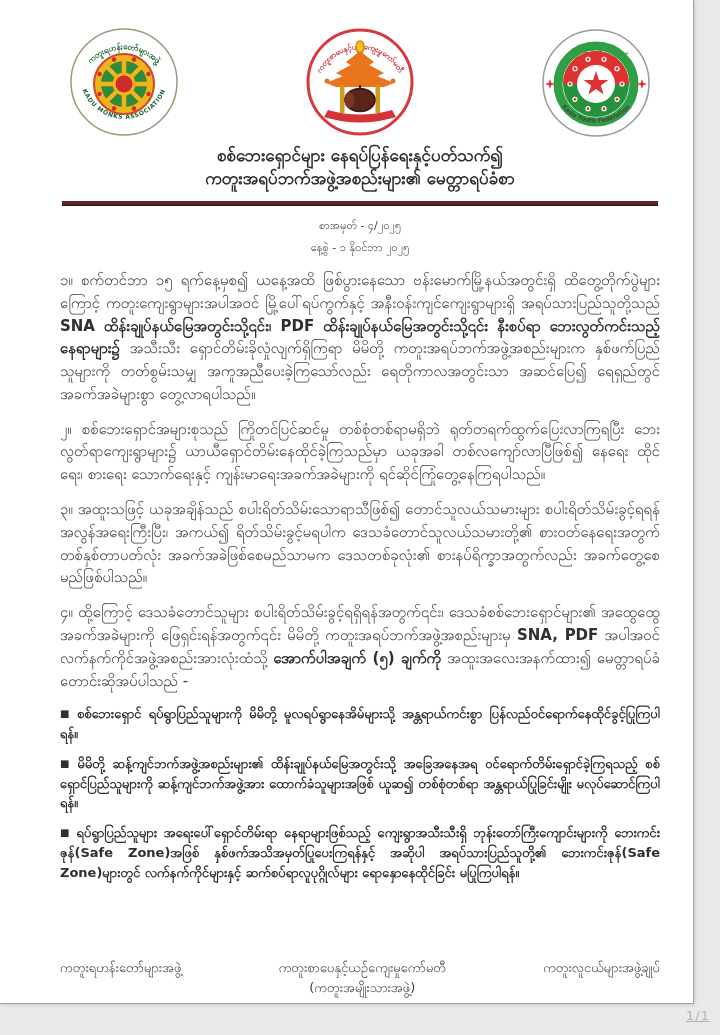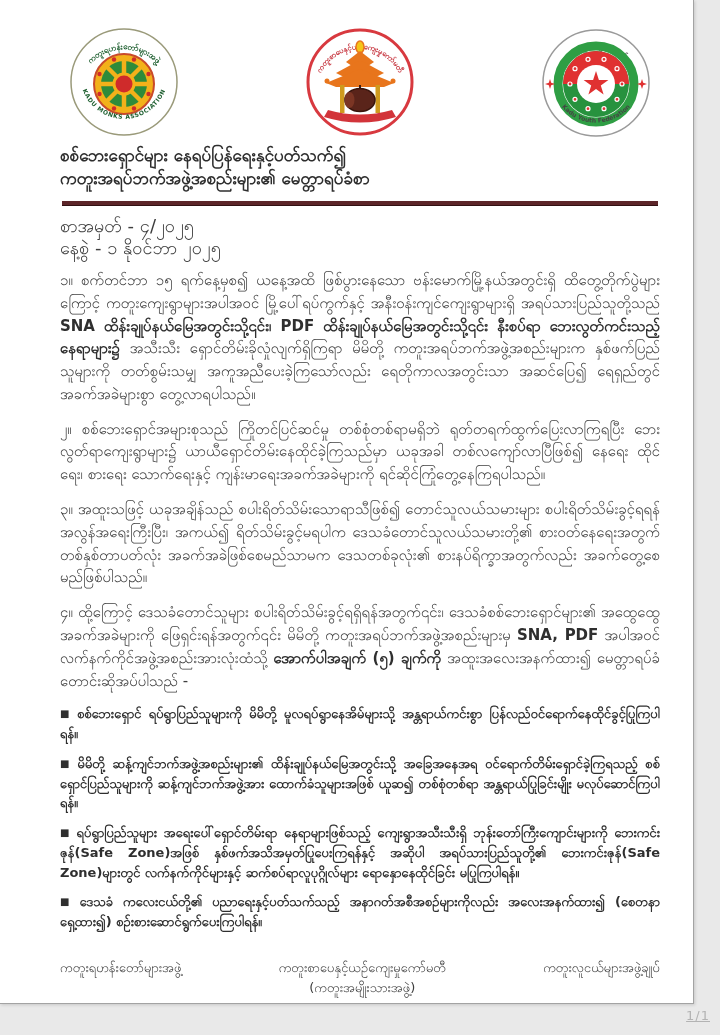--- a/index.html
+++ b/index.html
@@ -7,23 +7,23 @@
   body { font-family:"DejaVu Sans", sans-serif; background:#e9e9e9; }
   .canvas { position:relative; width:720px; height:1035px; background:#e9e9e9; overflow:hidden; }
   .page {
     position:absolute; left:0; top:0; width:694px; height:1004px;
     background:#ffffff; border-right:1px solid #a3a3a3; border-bottom:1px solid #a3a3a3;
     box-shadow:1px 1px 3px rgba(0,0,0,0.15);
   }
   .content { position:absolute; left:60px; right:33px; top:24px; height:930px; overflow:hidden; }
   .logos { display:flex; justify-content:space-between; align-items:flex-start; height:116px; padding:2px 8px 0 8px; }
   .logo { width:112px; height:112px; }
-  .title { text-align:left; font-weight:700; font-size:17px; line-height:1.38; color:#2e2e2e; margin-top:4px; }
+  .title { text-align:center; font-weight:700; font-size:17px; line-height:1.38; color:#2e2e2e; margin-top:4px; }
   .rule { height:4px; background:#5c2529; box-shadow:0 1px 0 #331113; margin:10px 2px 10px 2px; }
-  .meta { text-align:left; font-size:18px; line-height:22px; color:#3d3d3d; margin:2px 0 10px 0; }
+  .meta { text-align:center; font-size:11px; line-height:22px; color:#3d3d3d; margin:2px 0 10px 0; }
   .para { font-size:15px; line-height:1.52; text-align:justify; color:#3e3e3e; margin-bottom:12px; }
   .bullet { font-size:13px; line-height:1.52; text-align:justify; color:#2f2f2f; font-weight:700; margin-bottom:10px; }
   .bullet .marker { font-size:10px; margin-right:5px; position:relative; top:-1px; }
   .b { font-weight:700; color:#2f2f2f; }
   .sigs { position:absolute; left:60px; right:33px; top:958px; display:flex; justify-content:space-between; font-size:13px; color:#3d3d3d; }
   .sig { line-height:1.5; }
   .sig-center { text-align:center; }
   .pagenum { position:absolute; right:10px; top:1008px; font-size:13px; color:#b3b3b3; letter-spacing:1px;text-decoration:underline; }
   svg text { font-family:"DejaVu Sans", sans-serif; }
 </style>
@@ -139,21 +139,20 @@
 
       <p class="para"><span>၁။ စက်တင်ဘာ ၁၅ ရက်နေ့မှစ၍ ယနေ့အထိ ဖြစ်ပွားနေသော ဗန်းမောက်မြို့နယ်အတွင်းရှိ ထိတွေ့တိုက်ပွဲများကြောင့် ကတူးကျေးရွာများအပါအဝင် မြို့ပေါ်ရပ်ကွက်နှင့် အနီးဝန်းကျင်ကျေးရွာများရှိ အရပ်သားပြည်သူတို့သည် </span><span class="b">SNA ထိန်းချုပ်နယ်မြေအတွင်းသို့၎င်း၊ PDF ထိန်းချုပ်နယ်မြေအတွင်းသို့၎င်း နီးစပ်ရာ ဘေးလွတ်ကင်းသည့်နေရာများ၌</span><span> အသီးသီး ရှောင်တိမ်းခိုလှုံလျက်ရှိကြရာ မိမိတို့ ကတူးအရပ်ဘက်အဖွဲ့အစည်းများက နှစ်ဖက်ပြည်သူများကို တတ်စွမ်းသမျှ အကူအညီပေးခဲ့ကြသော်လည်း ရေတိုကာလအတွင်းသာ အဆင်ပြေ၍ ရေရှည်တွင် အခက်အခဲများစွာ တွေ့လာရပါသည်။</span></p>
       <p class="para"><span>၂။ စစ်ဘေးရှောင်အများစုသည် ကြိုတင်ပြင်ဆင်မှု တစ်စုံတစ်ရာမရှိဘဲ ရုတ်တရက်ထွက်ပြေးလာကြရပြီး ဘေးလွတ်ရာကျေးရွာများ၌ ယာယီရှောင်တိမ်းနေထိုင်ခဲ့ကြသည်မှာ ယခုအခါ တစ်လကျော်လာပြီဖြစ်၍ နေရေး ထိုင်ရေး၊ စားရေး သောက်ရေးနှင့် ကျန်းမာရေးအခက်အခဲများကို ရင်ဆိုင်ကြုံတွေ့နေကြရပါသည်။</span></p>
       <p class="para"><span>၃။ အထူးသဖြင့် ယခုအချိန်သည် စပါးရိတ်သိမ်းသောရာသီဖြစ်၍ တောင်သူလယ်သမားများ စပါးရိတ်သိမ်းခွင့်ရရန် အလွန်အရေးကြီးပြီး၊ အကယ်၍ ရိတ်သိမ်းခွင့်မရပါက ဒေသခံတောင်သူလယ်သမားတို့၏ စားဝတ်နေရေးအတွက် တစ်နှစ်တာပတ်လုံး အခက်အခဲဖြစ်စေမည်သာမက ဒေသတစ်ခုလုံး၏ စားနပ်ရိက္ခာအတွက်လည်း အခက်တွေ့စေမည်ဖြစ်ပါသည်။</span></p>
       <p class="para"><span>၄။ ထို့ကြောင့် ဒေသခံတောင်သူများ စပါးရိတ်သိမ်းခွင့်ရရှိရန်အတွက်၎င်း၊ ဒေသခံစစ်ဘေးရှောင်များ၏ အထွေထွေ အခက်အခဲများကို ဖြေရှင်းရန်အတွက်၎င်း မိမိတို့ ကတူးအရပ်ဘက်အဖွဲ့အစည်းများမှ </span><span class="b">SNA, PDF</span><span> အပါအဝင် လက်နက်ကိုင်အဖွဲ့အစည်းအားလုံးထံသို့ </span><span class="b">အောက်ပါအချက် (၅) ချက်ကို</span><span> အထူးအလေးအနက်ထား၍ မေတ္တာရပ်ခံ တောင်းဆိုအပ်ပါသည် -</span></p>
 
       <div>
         <p class="bullet"><span class="marker">■</span><span>စစ်ဘေးရှောင် ရပ်ရွာပြည်သူများကို မိမိတို့ မူလရပ်ရွာနေအိမ်များသို့ အန္တရာယ်ကင်းစွာ ပြန်လည်ဝင်ရောက်နေထိုင်ခွင့်ပြုကြပါရန်။</span></p>
         <p class="bullet"><span class="marker">■</span><span>မိမိတို့ ဆန့်ကျင်ဘက်အဖွဲ့အစည်းများ၏ ထိန်းချုပ်နယ်မြေအတွင်းသို့ အခြေအနေအရ ဝင်ရောက်တိမ်းရှောင်ခဲ့ကြရသည့် စစ်ရှောင်ပြည်သူများကို ဆန့်ကျင်ဘက်အဖွဲ့အား ထောက်ခံသူများအဖြစ် ယူဆ၍ တစ်စုံတစ်ရာ အန္တရာယ်ပြုခြင်းမျိုး မလုပ်ဆောင်ကြပါရန်။</span></p>
         <p class="bullet"><span class="marker">■</span><span>ရပ်ရွာပြည်သူများ အရေးပေါ်ရှောင်တိမ်းရာ နေရာများဖြစ်သည့် ကျေးရွာအသီးသီးရှိ ဘုန်းတော်ကြီးကျောင်းများကို ဘေးကင်းဇုန်(Safe Zone)အဖြစ် နှစ်ဖက်အသိအမှတ်ပြုပေးကြရန်နှင့် အဆိုပါ အရပ်သားပြည်သူတို့၏ ဘေးကင်းဇုန်(Safe Zone)များတွင် လက်နက်ကိုင်များနှင့် ဆက်စပ်ရာလူပုဂ္ဂိုလ်များ ရောနှောနေထိုင်ခြင်း မပြုကြပါရန်။</span></p>
-        <p class="bullet"><span class="marker">■</span><span>ဒေသခံ ကလေးငယ်တို့၏ ပညာရေးနှင့်ပတ်သက်သည့် အနာဂတ်အစီအစဉ်များကိုလည်း အလေးအနက်ထား၍ (စေတနာရှေ့ထား၍) စဉ်းစားဆောင်ရွက်ပေးကြပါရန်။</span></p>
       </div>
     </div>
 
     <div class="sigs">
       <div class="sig">ကတူးရဟန်းတော်များအဖွဲ့</div>
       <div class="sig sig-center">
         <div>ကတူးစာပေနှင့်ယဉ်ကျေးမှုကော်မတီ</div>
         <div>(ကတူးအမျိုးသားအဖွဲ့)</div>
       </div>
       <div class="sig">ကတူးလူငယ်များအဖွဲ့ချုပ်</div>

